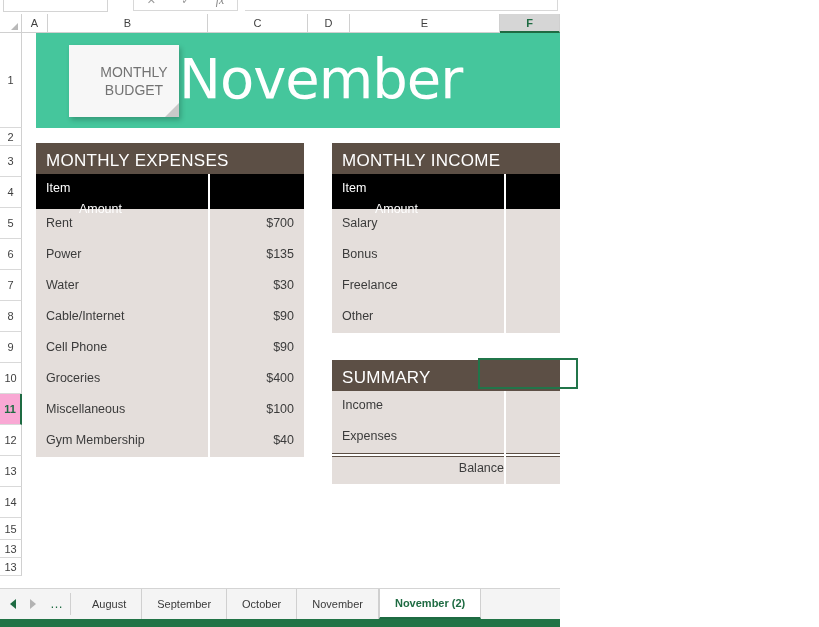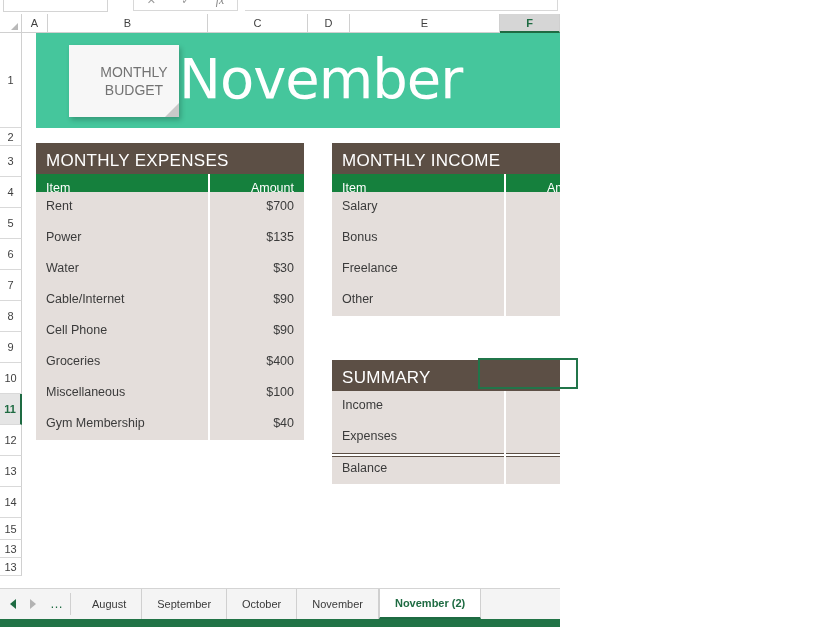--- a/index.html
+++ b/index.html
@@ -91,21 +91,21 @@
   .row-head {
     position: absolute; left: 0;
     width: 22px;
     background: #ffffff;
     border-right: 1px solid #d0d0d0;
     border-bottom: 1px solid #d9d9d9;
     font-size: 11px; color: #3f3f3f;
     display: flex; align-items: center; justify-content: center;
   }
   .row-head.active {
-    background: #e5e5e5;
+    background: #f9a8d4;
     color: #1e6b42;
     font-weight: bold;
     border-right: 2px solid #1e6b42;
   }
 
   
   .grid {
     position: absolute; left: 22px; top: 33px;
     width: 538px; height: 555px;
     background: #ffffff;
@@ -158,25 +158,26 @@
     background: #5c4f45;
     color: #ffffff;
     font-size: 17px;
     letter-spacing: 0.3px;
     padding: 8px 10px 7px 10px;
     height: 31px;
     white-space: nowrap;
     overflow: hidden;
   }
   .card-subhead {
-    background: #15803d;
+    background: #000000;
     color: #ffffff;
-    height: 18px;
+    height: 35px;
     display: flex;
     font-size: 12.5px;
+    flex-direction: column;
   }
   .card-subhead .c-item {
     padding: 7px 0 0 10px;
   }
   .card-subhead .c-amt {
     padding: 7px 10px 0 0;
     text-align: right;
   }
   .card-body { background: #e4dedb; }
   .trow {
@@ -195,20 +196,21 @@
     overflow: hidden; white-space: nowrap;
   }
   .vdiv {
     position: absolute; top: 31px;
     width: 2px;
     background: #ffffff;
   }
   .dbl-border {
     border-top: 1px solid #5c4f45;
     box-shadow: inset 0 2px 0 0 #ffffff, inset 0 3px 0 0 #5c4f45;
+    text-align: right;
   }
 
   
   #card-expenses { left: 14px; top: 110px; width: 268px; }
   #card-expenses .c-item { width: 172px; }
   #card-expenses .c-amt  { width: 96px; }
   #card-expenses .vdiv   { left: 172px; height: 311px; }
 
   
   #card-income { left: 310px; top: 110px; width: 268px; }

